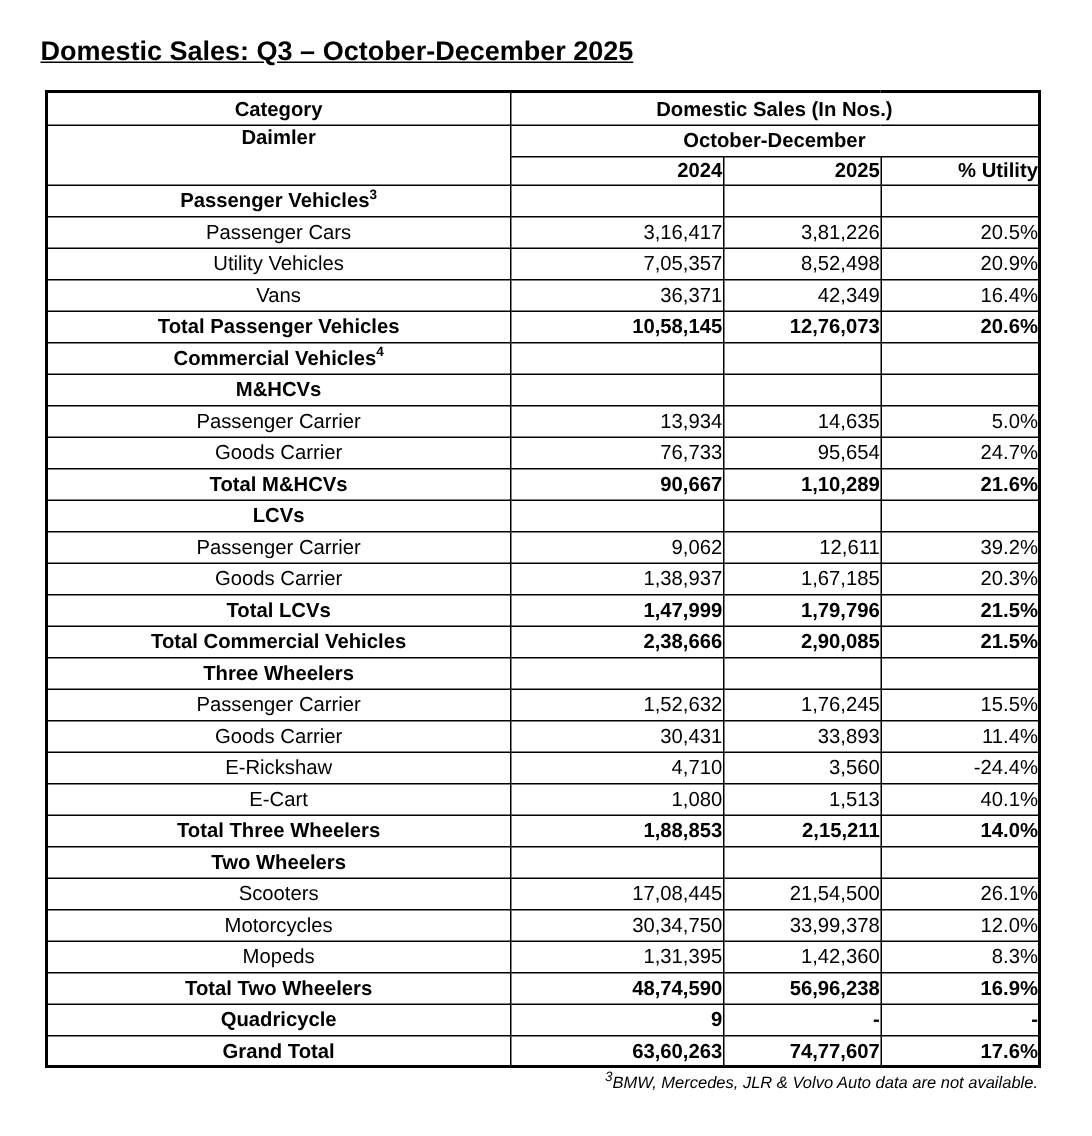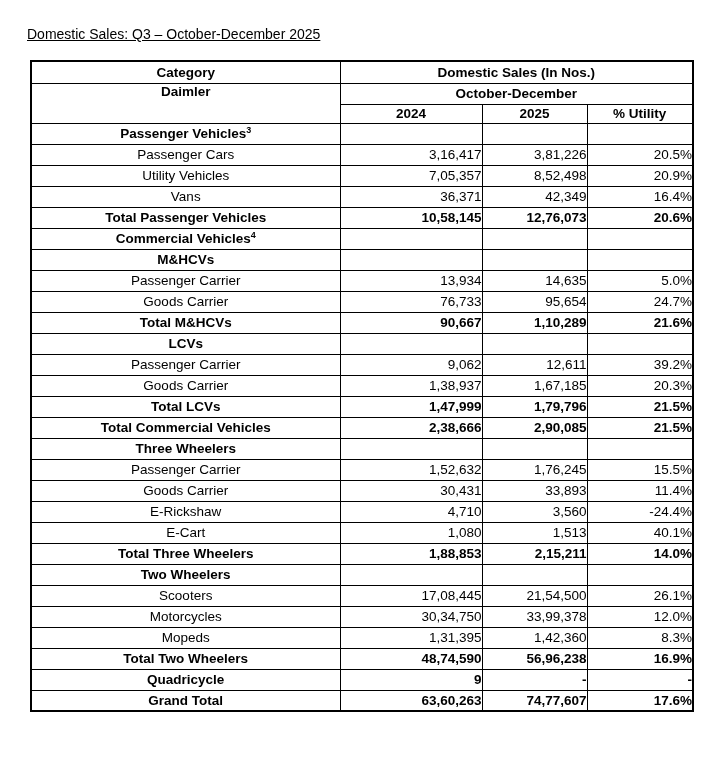--- a/index.html
+++ b/index.html
@@ -6,22 +6,22 @@
   html, body {
     margin: 0; padding: 0;
     width: 728px; height: 757px;
     background: #ffffff;
     color: #000000;
     font-family: "Liberation Sans", sans-serif;
     overflow: hidden;
   }
   .title {
     margin: 25px 0 0 27px;
-    font-size: 14px;
-    font-weight: normal;
+    font-size: 18px;
+    font-weight: bold;
     text-decoration: underline;
     line-height: 18px;
   }
   table.sales {
     border-collapse: collapse;
     table-layout: fixed;
     width: 662px;
     margin: 17px 0 0 30px;
     border: 2px solid #000;
     padding-left: 40px;
@@ -31,21 +31,21 @@
     font-size: 13.5px;
     padding: 0;
     white-space: nowrap;
     overflow: hidden;
   }
   thead th { font-weight: bold; text-align: center; }
   tr.hrow1 { height: 22px; }
   tr.hrow2 { height: 21px; }
   tr.hrow3 { height: 19px; }
   th.segment-cell { vertical-align: top; padding-top: 1px; }
-  th.year { text-align: center; padding-right: 6px; }
+  th.year { text-align: right; padding-right: 6px; }
   tbody tr { height: 21px; }
   td.label { text-align: center; padding-left: 5px; }
   td.num { text-align: right; padding-right: 7px; }
   tr.bold td { font-weight: bold; }
   sup { font-size: 9px; line-height: 0; }
   .footnotes {
     width: 662px;
     margin: 3px 0 0 30px;
     text-align: right;
     font-style: italic;
@@ -246,13 +246,14 @@
       <tr class="bold">
         <td class="label">Grand Total</td>
         <td class="num">63,60,263</td>
         <td class="num">74,77,607</td>
         <td class="num">17.6%</td>
       </tr>
     </tbody>
 </table>
 
 <div class="footnotes">
+  <div><sup>3</sup><span>BMW, Mercedes, JLR &amp; Volvo Auto data are not available.</span></div>
 </div>
 
 </body></html>

